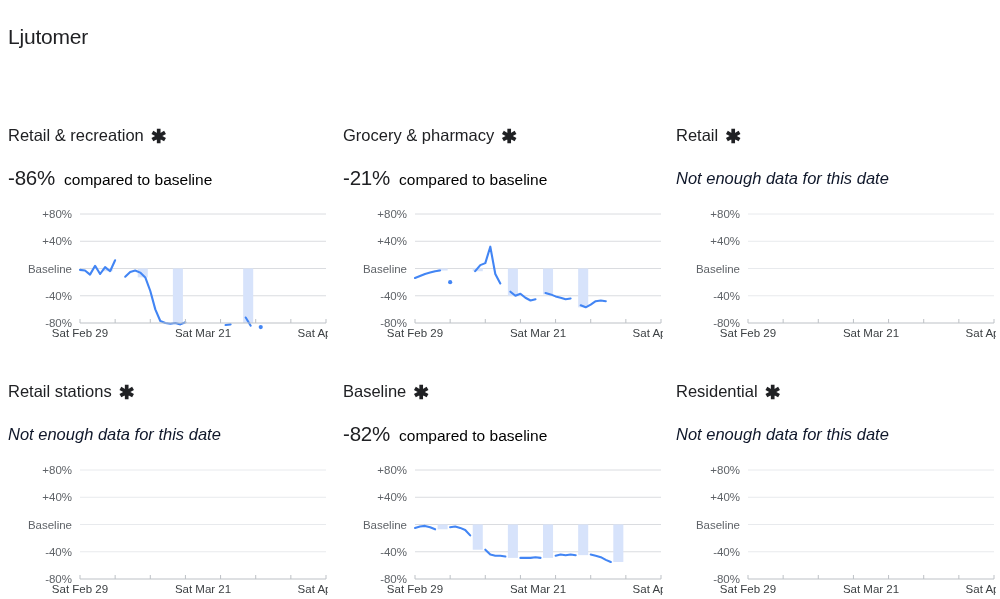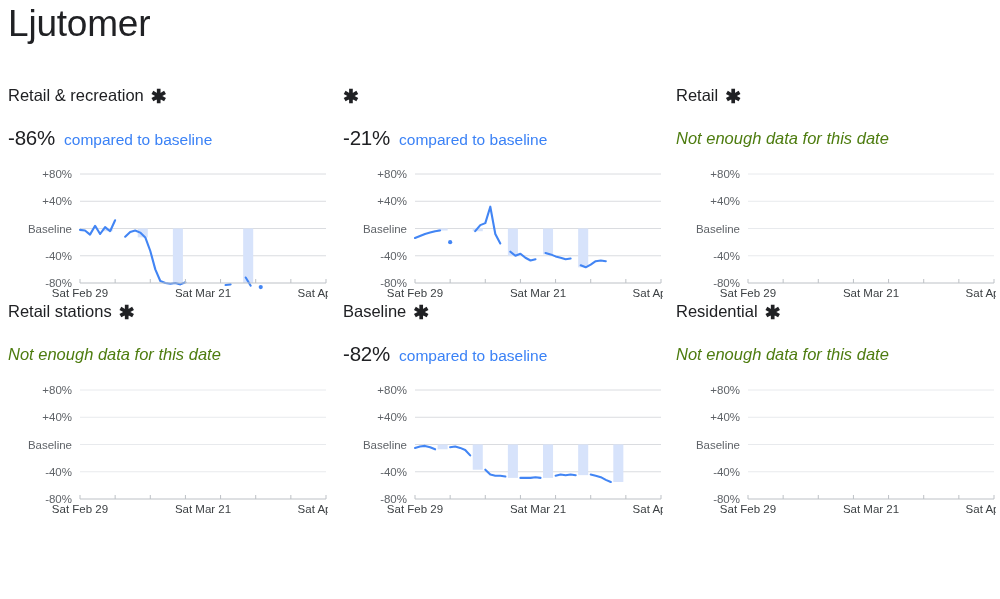--- a/index.html
+++ b/index.html
@@ -13,42 +13,43 @@
   }
   #page {
     position: relative;
     width: 1000px;
     height: 599px;
     background: #fff;
   }
   .page-title {
     position: absolute;
     left: 8px;
-    top: 4px;
-    font-size: 37px;
+    top: 17px;
+    font-size: 21px;
     font-weight: 400;
     letter-spacing: -0.2px;
     color: #202124;
     line-height: 40px;
   }
   .grid {
     position: absolute;
     left: 0;
     top: 84px;
     width: 1000px;
   }
   .row {
     display: flex;
     width: 1000px;
   }
   .card {
     width: 333px;
     position: relative;
     padding-left: 8px;
     padding-right: 8px;
+    margin-top: 40px;
   }
   .card.col2 { padding-left: 10px; }
   .card.col3 { padding-left: 10px; }
 
   .cat-title {
     font-size: 16.5px;
     font-weight: 400;
     color: #202124;
     line-height: 20px;
     white-space: nowrap;
@@ -76,28 +77,28 @@
   }
   .pct {
     font-size: 20.5px;
     font-weight: 400;
     color: #202124;
     letter-spacing: -0.2px;
   }
   .cmp {
     font-size: 15.5px;
     font-weight: 400;
-    color: #3b82f6;
+    color: #000000;
   }
   .nodata {
     margin-top: 20px;
     height: 24px;
     font-size: 16.5px;
     font-style: italic;
-    color: #4d7c0f;
+    color: #0f172a;
     white-space: nowrap;
     display: flex;
     align-items: center;
   }
   .chart-wrap {
     margin-top: 14px;
     width: 320px;
     height: 136px;
     position: relative;
   }
@@ -169,20 +170,21 @@
               <line x1="282.85714285714283" x2="282.85714285714283" y1="119" y2="115" stroke="#bdc1c6" stroke-width="1"></line>
               <line x1="318" x2="318" y1="119" y2="115" stroke="#bdc1c6" stroke-width="1"></line>
               <text x="72" y="133" class="xlab">Sat Feb 29</text>
               <text x="195" y="133" class="xlab">Sat Mar 21</text>
               <text x="316" y="133" class="xlab">Sat Apr 11</text>
             </svg>
           </div>
         </div>
         <div class="card col2">
           <div class="cat-title">
+            <span>Grocery &amp; pharmacy</span>
             <span class="asterisk">✱</span>
           </div>
           <div class="value-line">
             <span class="pct">-21%</span>
             <span class="cmp">compared to baseline</span>
           </div>
           <div class="chart-wrap">
             <svg width="320" height="136" viewBox="0 0 320 136">
               <line x1="72" x2="318" y1="10" y2="10" stroke="#dadce0" stroke-width="1"></line>
               <text x="64" y="14" class="ylab">+80%</text>

